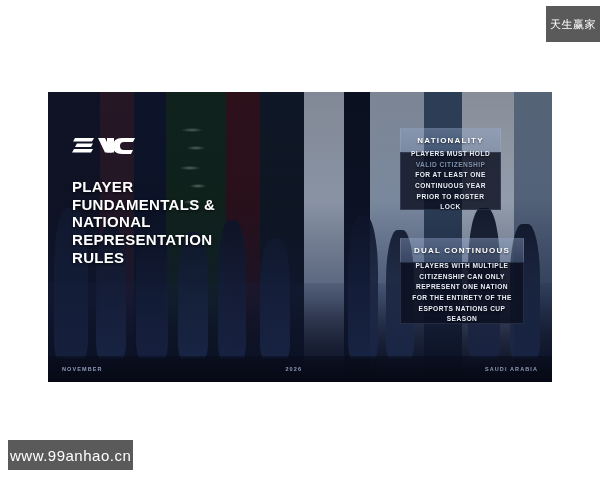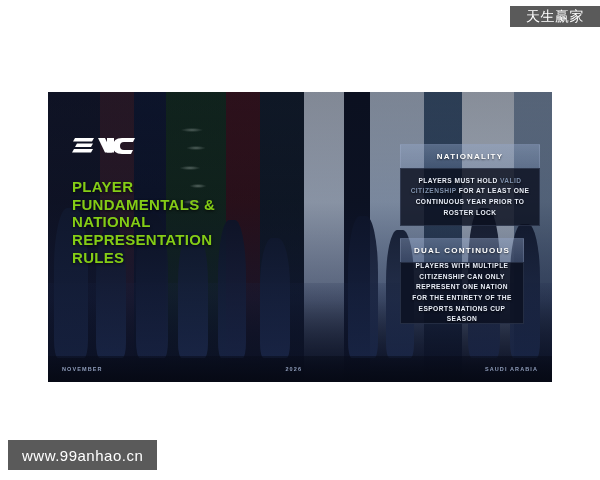--- a/index.html
+++ b/index.html
@@ -6,22 +6,22 @@
   body{
     width:600px;height:480px;background:#ffffff;overflow:hidden;position:relative;
     font-family:"Liberation Sans", sans-serif;
   }
 
   
   .wm{
     position:absolute;background:#5a5a5a;color:#ffffff;display:flex;
     align-items:center;justify-content:center;letter-spacing:.5px;
   }
-  #wm-top{right:0;top:6px;height:21px;padding:0 16px;font-size:14px;}
-  #wm-bottom{left:8px;bottom:10px;height:30px;padding:0 14px;font-size:15px;}
+  #wm-top{right:0;top:6px;height:36px;padding:0 4px;font-size:11px;}
+  #wm-bottom{left:8px;bottom:10px;height:30px;padding:0 2px;font-size:15px;}
 
   
   .slide{
     position:absolute;left:48px;top:92px;width:504px;height:290px;overflow:hidden;
     background:#0d1324;
   }
   
   .bg-flags{position:absolute;inset:0;}
   .flag{position:absolute;top:0;bottom:0;}
   .bg-veil{
@@ -43,21 +43,21 @@
     padding:0 14px;box-sizing:border-box;
   }
   .footer span{
     color:#8f9dba;font-size:5.5px;letter-spacing:1.1px;font-weight:700;
   }
 
   
   .leftblock{position:absolute;left:24px;top:44px;width:150px;}
   .logo{width:64px;height:20px;display:block;margin-bottom:22px;}
   .maintitle{
-    color:#84cc16;font-size:15px;line-height:1.18;font-weight:700;
+    color:#ffffff;font-size:15px;line-height:1.18;font-weight:700;
     letter-spacing:.3px;margin:0;text-shadow:0 1px 3px rgba(0,0,0,.75);
   }
 
   
   .card{position:absolute;}
   .card-head{
     background:linear-gradient(180deg,rgba(150,170,205,.42),rgba(120,142,182,.30));
     color:#ffffff;font-size:8px;font-weight:700;letter-spacing:1.2px;
     text-align:center;padding:7px 4px;
     border:1px solid rgba(180,198,228,.22);border-bottom:none;
@@ -74,21 +74,21 @@
     text-shadow:0 1px 2px rgba(0,0,0,.7);
   }
   .hl{color:#7f91ad;}
   .divider{
     height:1px;margin:11px 4px;
     background:linear-gradient(90deg,rgba(150,170,205,0),rgba(168,186,216,.65),rgba(150,170,205,0));
   }
 
   #card-age{left:198px;top:44px;width:114px;}
   #card-age .card-body{height:145px;display:flex;flex-direction:column;justify-content:center;}
-  #card-nationality{left:352px;top:52px;width:140px;}
+  #card-nationality{left:352px;top:36px;width:101px;}
   #card-nationality .card-body{height:58px;display:flex;align-items:center;justify-content:center;}
   #card-dual{left:352px;top:146px;width:124px;}
   #card-dual .card-body{height:62px;display:flex;align-items:center;justify-content:center;}
 </style>
 </head>
 <body>
 
 <div class="wm" id="wm-top">
   <span>天生赢家</span>
 </div>

